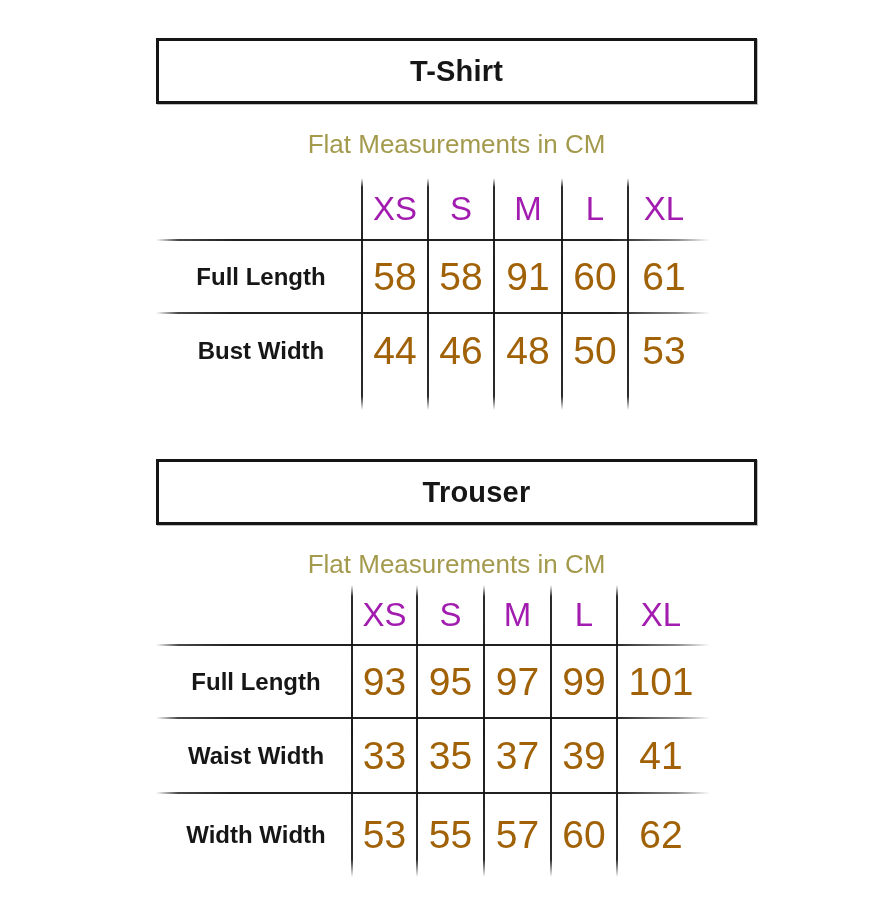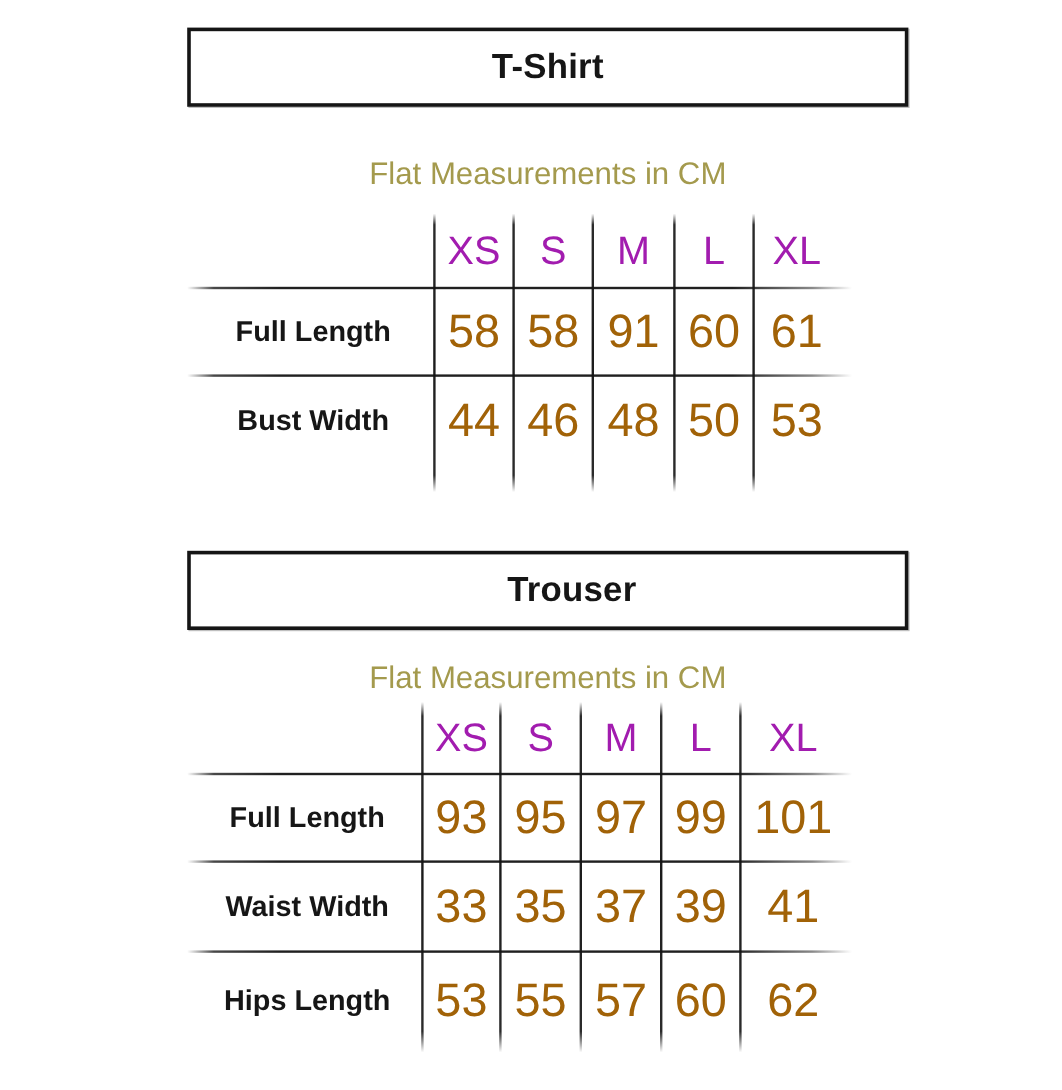--- a/index.html
+++ b/index.html
@@ -13,21 +13,21 @@
   }
   .title-box{
     position:absolute;
     left:156px;width:601px;height:66px;
     box-sizing:border-box;
     border:3px solid #151515;
     display:flex;align-items:center;justify-content:center;
     box-shadow:1px 1px 0 rgba(0,0,0,0.25);
     background:#ffffff;
   }
-  #box-tshirt{top:23px;}
+  #box-tshirt{top:38px;}
   #box-trouser{top:459px;padding-left:40px;}
   .title-text{
     font-size:29px;font-weight:bold;color:#161616;letter-spacing:0.2px;
   }
   .subtitle{
     position:absolute;left:156px;width:601px;
     text-align:center;
     font-size:26px;font-weight:normal;
     color:#A49A4D;
   }
@@ -155,21 +155,21 @@
     <div class="cell val">99</div>
     <div class="cell val">101</div>
 
     <div class="cell row-label">Waist Width</div>
     <div class="cell val">33</div>
     <div class="cell val">35</div>
     <div class="cell val">37</div>
     <div class="cell val">39</div>
     <div class="cell val">41</div>
 
-    <div class="cell row-label">Hips Length</div>
+    <div class="cell row-label">Width Width</div>
     <div class="cell val">53</div>
     <div class="cell val">55</div>
     <div class="cell val">57</div>
     <div class="cell val">60</div>
     <div class="cell val">62</div>
   </div>
 
 </div>
 
 </body></html>

